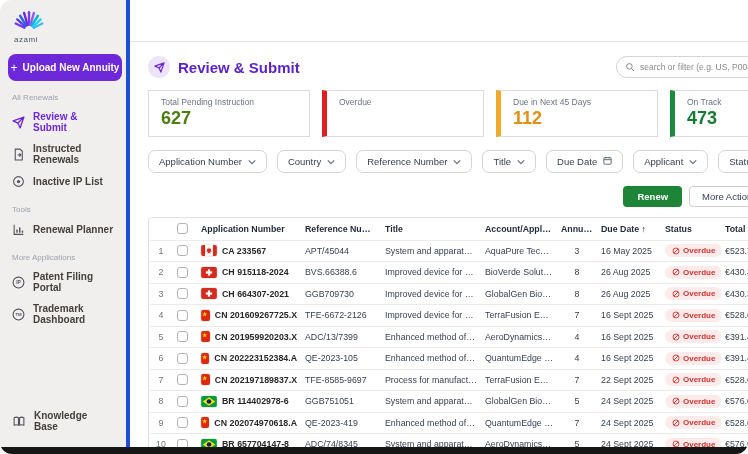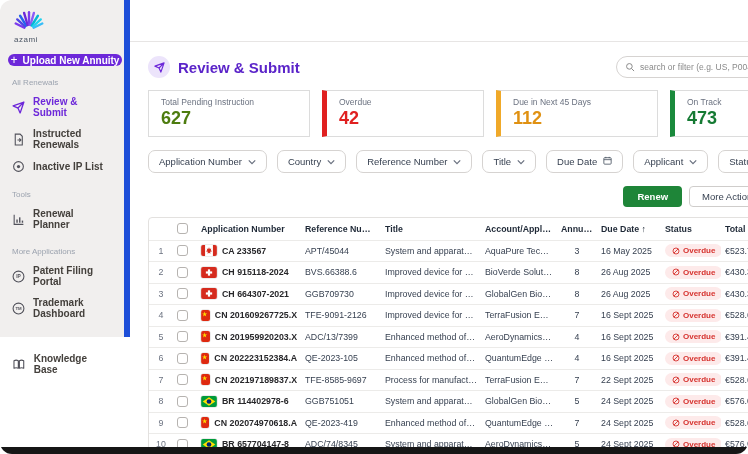--- a/index.html
+++ b/index.html
@@ -1,21 +1,21 @@
 <!DOCTYPE html>
 <html><head>
 <meta charset="utf-8">
 <style>
   * { box-sizing: border-box; margin: 0; padding: 0; }
   html,body { width: 748px; height: 454px; font-family: "Liberation Sans", sans-serif; background:#ffffff; }
   .window { position:relative; width:748px; height:454px; border-radius:12px; overflow:hidden; background:#ffffff; }
   .bezel { position:absolute; left:0; bottom:0; width:100%; height:7px; background:#161616; border-radius:0 0 12px 12px; z-index:50; }
 
   
-  .sidebar { position:absolute; left:0; top:0; width:130px; height:337px; background:#f1efee; border-right:6px solid #1d4ed8; display:flex; flex-direction:column; padding:8px 8px 10px 8px; z-index:2; }
+  .sidebar { position:absolute; left:0; top:0; width:130px; height:447px; background:#f1efee; border-right:4px solid #1d4ed8; display:flex; flex-direction:column; padding:8px 8px 10px 8px; z-index:2; }
   .logo { margin:2px 0 10px 4px; }
   .logo-text { font-size:8px; color:#4b5563; letter-spacing:.5px; margin-top:-1px; margin-left:2px; }
   .upload-btn { display:flex; align-items:center; justify-content:center; gap:5px; width:114px; height:27px; background:#6d28d9; color:#fff; border:none; border-radius:8px; font-size:10px; font-weight:bold; cursor:pointer; font-family:inherit; }
   .upload-btn .plus { font-size:12px; font-weight:normal; line-height:1; }
   .section-label { font-size:8px; color:#9ca3af; margin:12px 0 4px 4px; }
   .nav-item { display:flex; align-items:center; gap:8px; padding:5px 4px; font-size:10px; font-weight:bold; color:#44403c; border-radius:6px; cursor:pointer; }
   .nav-item svg { flex:0 0 auto; }
   .nav-item.active { color:#6d28d9; }
   .sidebar .spacer { flex:1; }
   .kb-item { display:flex; align-items:center; gap:8px; font-size:10px; font-weight:bold; color:#44403c; padding:5px 4px; cursor:pointer;margin-top:24px; }
@@ -178,21 +178,20 @@
         </div>
       </div>
 
       <div class="stat-cards" id="stat-cards">
           <div class="stat-card">
             <div class="lbl">Total Pending Instruction</div>
             <div class="val" style="color: #4d7c0f;">627</div>
           </div>
           <div class="stat-card" style="border-left: 5px solid rgb(224, 32, 32);">
             <div class="lbl">Overdue</div>
-            <div class="val" style="color: rgb(224, 32, 32);">42</div>
           </div>
           <div class="stat-card" style="border-left: 5px solid rgb(240, 169, 41);">
             <div class="lbl">Due in Next 45 Days</div>
             <div class="val" style="color: rgb(224, 145, 18);">112</div>
           </div>
           <div class="stat-card" style="border-left: 5px solid rgb(26, 138, 60);">
             <div class="lbl">On Track</div>
             <div class="val" style="color: rgb(21, 122, 51);">473</div>
           </div>
         </div>
@@ -373,21 +372,21 @@
                 </td>
                 <td>
                   <div class="app-cell">
                     <span class="flag"><svg width="16" height="11" viewBox="0 0 20 14">
                         <rect width="20" height="14" fill="#de2910"></rect>
                         <path d="M4 2.2l.9 2.6 2.7.1-2.2 1.6.8 2.6L4 7.5 1.8 9.1l.8-2.6L.4 4.9l2.7-.1z" fill="#ffde00" transform="scale(.9) translate(1,0)"></path>
                       </svg></span>
                     <span>CN 201609267725.X</span>
                   </div>
                 </td>
-                <td>TFE-9091-2126</td>
+                <td>TFE-6672-2126</td>
                 <td>Improved device for biodegradable...</td>
                 <td>TerraFusion Energy</td>
                 <td class="c-ann">7</td>
                 <td>16 Sept 2025</td>
                 <td><span class="badge" style="background: rgb(253, 234, 234); color: rgb(214, 51, 47);">
                     <svg width="8" height="8" viewBox="0 0 16 16">
                       <circle cx="8" cy="8" r="6" fill="none" stroke="#d6332f" stroke-width="1.8"></circle>
                       <line x1="3.9" y1="12.1" x2="12.1" y2="3.9" stroke="#d6332f" stroke-width="1.8"></line>
                     </svg>
                     <span>Overdue</span>

